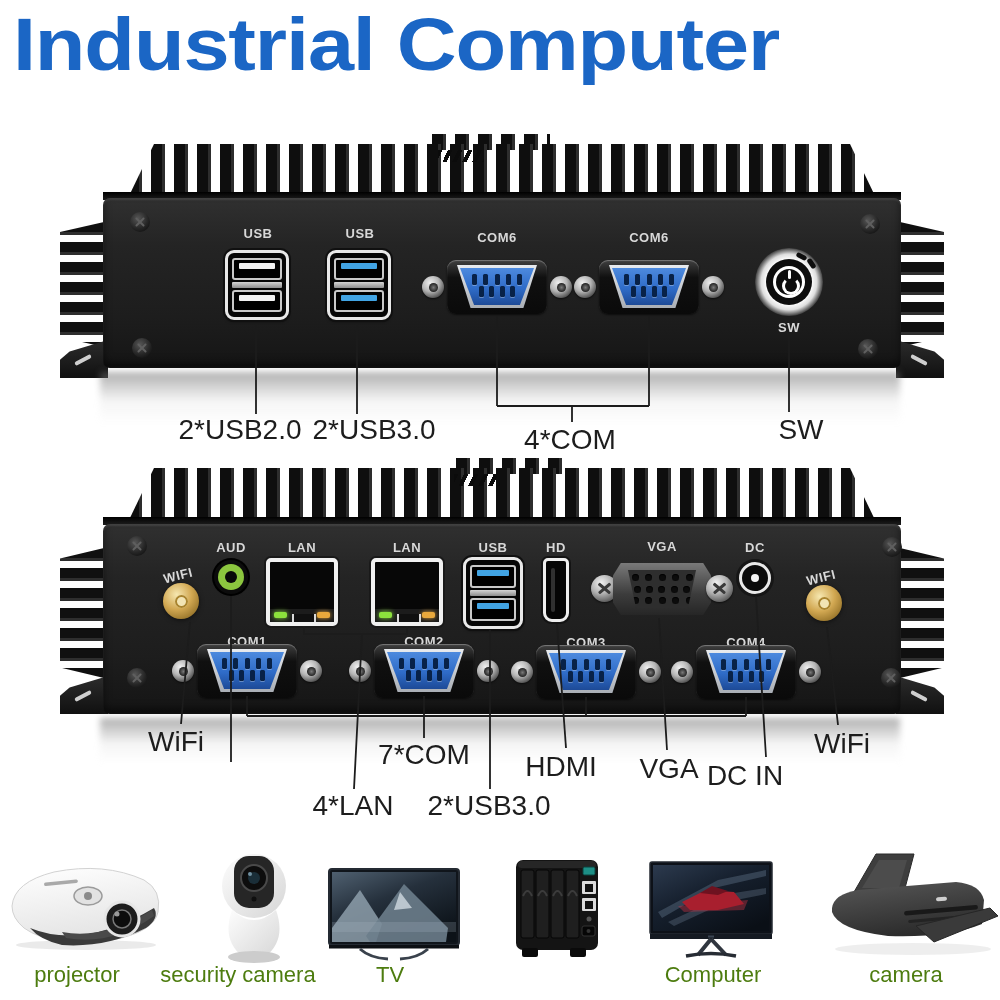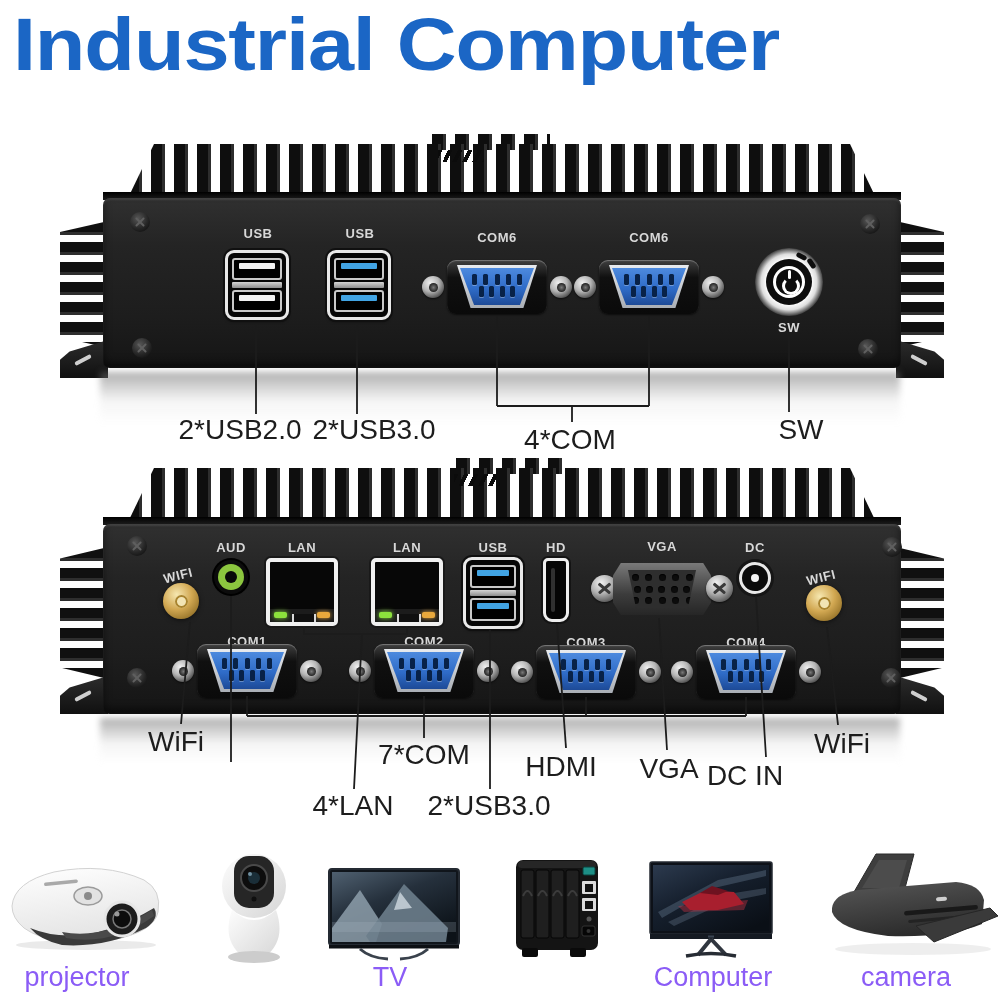--- a/index.html
+++ b/index.html
@@ -125,21 +125,21 @@
       display:flex;flex-direction:column;justify-content:space-evenly;}
   .vga .vr{display:flex;justify-content:space-evenly;}
   .vga .vr i{width:7px;height:7px;border-radius:50%;background:#0c0c0c;box-shadow:inset 0 1px 1px #000;}
   .vga .vr:nth-child(2){padding:0 4px;}
   .dcjack{position:absolute;width:32px;height:32px;border-radius:50%;background:#0b0b0b;
       border:3px solid #e9e9e9;box-shadow:0 0 0 3px #161616;box-sizing:border-box;}
   .dcjack::after{content:'';position:absolute;left:50%;top:50%;width:8px;height:8px;margin:-4px;
       border-radius:50%;background:#f5f5f5;}
   
   .co{position:absolute;transform:translateX(-50%);font-size:28px;color:#1d1d1d;white-space:nowrap;}
-  .plabel{position:absolute;transform:translateX(-50%);font-size:27px;color:#8b5cf6;white-space:nowrap;}
+  .plabel{position:absolute;transform:translateX(-50%);font-size:22px;color:#4d7c0f;white-space:nowrap;}
   svg.lines{position:absolute;left:0;top:0;z-index:5;pointer-events:none;}
   .co,.plabel{z-index:6;}
   .periph{position:absolute;}
 </style>
 </head>
 <body>
 
 <div class="canvas">
 
   <div class="title"><span>Industrial Computer</span></div>
@@ -612,18 +612,19 @@
       <polygon points="44,42 61,14 89,14 81,42" fill="#4c4c4c"></polygon>
       <path d="M14,62 Q16,48 40,44 L138,36 Q162,38 166,54 L164,78 Q130,92 70,90 Q20,84 14,66 Z" fill="url(#prg)"></path>
       <rect x="86" y="62" width="74" height="4.5" rx="2" fill="#191919" transform="rotate(-5 123 64)"></rect>
       <rect x="90" y="71" width="70" height="3" rx="1.5" fill="#232323" transform="rotate(-5 125 72)"></rect>
       <polygon points="98,80 172,62 180,70 116,96" fill="#3a3a3a" stroke="#262626" stroke-width="1"></polygon>
       <rect x="118" y="51" width="11" height="4" rx="2" fill="#cfcfcf" transform="rotate(-5 123 53)"></rect>
     </svg>
   </div>
 
   <div class="plabel" style="left:77px;top:962px;">projector</div>
+  <div class="plabel" style="left:238px;top:962px;">security camera</div>
   <div class="plabel" style="left:390px;top:962px;">TV</div>
   <div class="plabel" style="left:556px;top:1017px;">NAS</div>
   <div class="plabel" style="left:713px;top:962px;">Computer</div>
   <div class="plabel" style="left:906px;top:962px;">camera</div>
 
 </div>
 
 </body></html>

